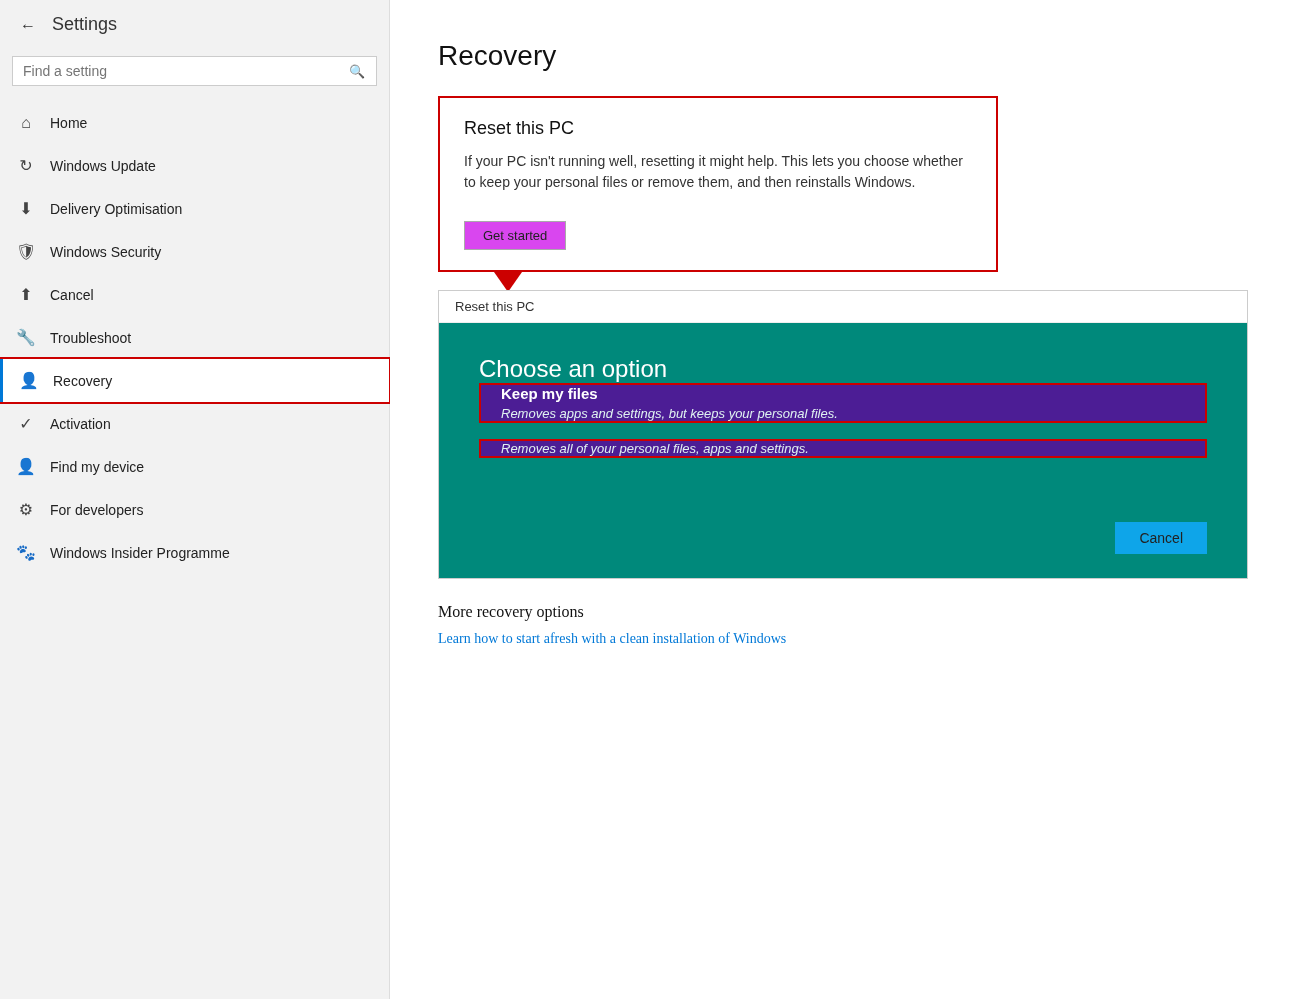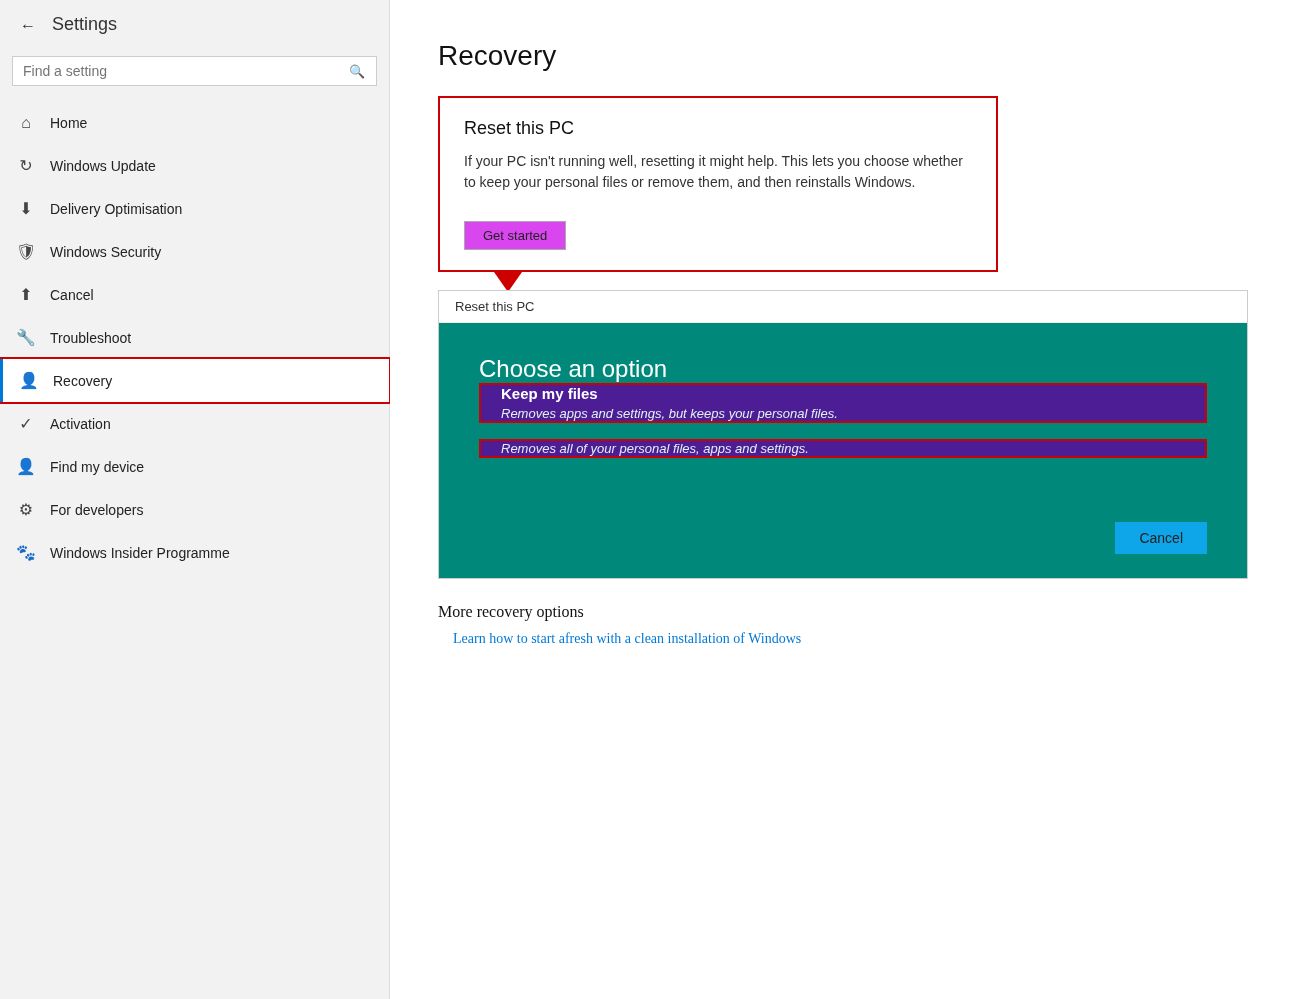--- a/index.html
+++ b/index.html
@@ -201,21 +201,20 @@
       font-size: 16px;
       font-weight: 400;
       color: #111;
       margin-bottom: 8px;
     }
     .learn-link {
       color: #0078d7;
       font-size: 14px;
       text-decoration: none;
       cursor: pointer;
-      margin-left: 15px;
     }
   </style>
 </head>
 <body>
 
 <div class="sidebar">
   <div class="sidebar-titlebar">
     <button class="back-btn">←</button>
     <span class="sidebar-title">Settings</span>
   </div>

